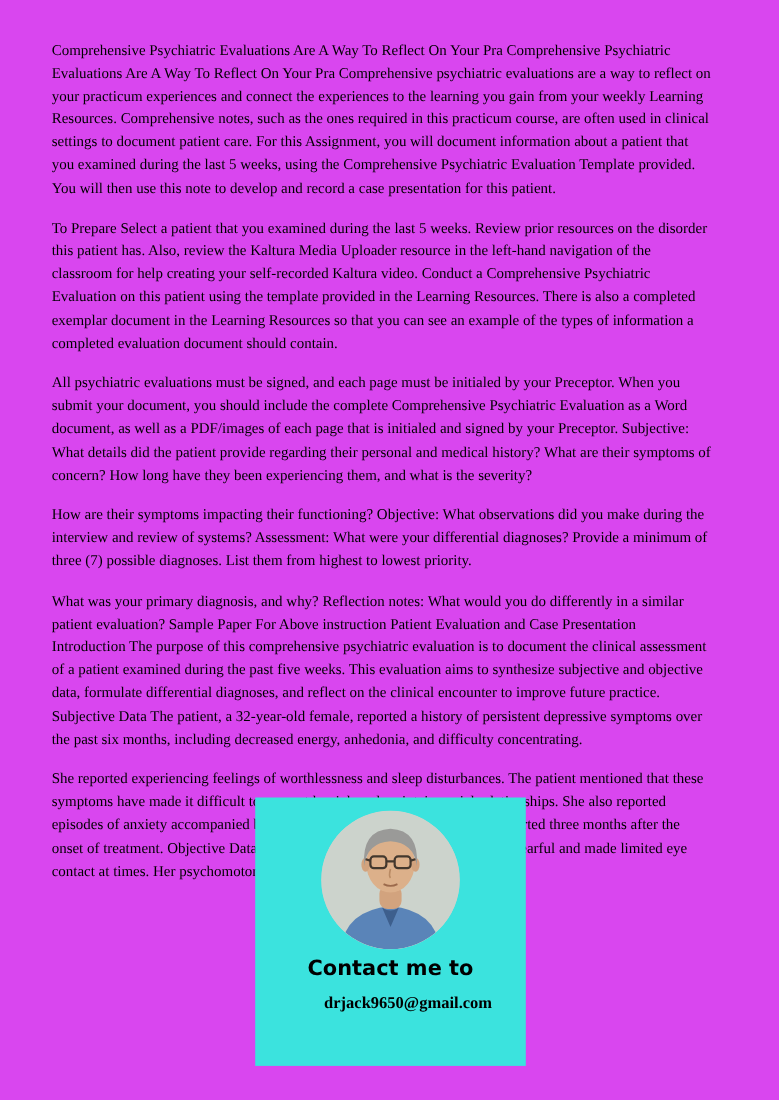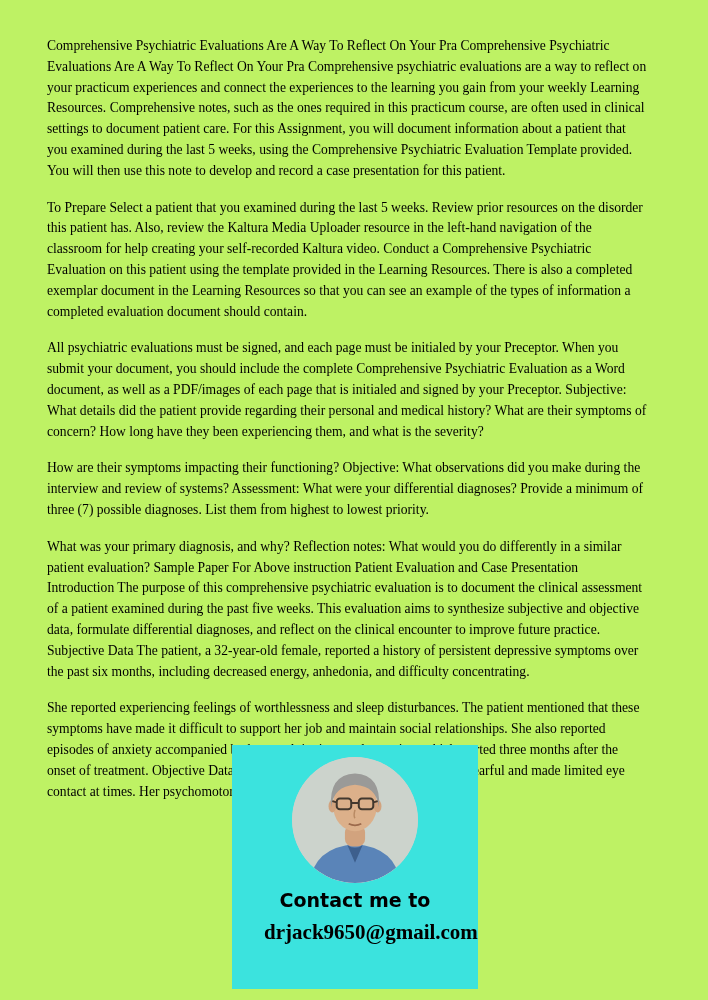--- a/index.html
+++ b/index.html
@@ -3,39 +3,39 @@
 <meta charset="utf-8">
 <style>
   * { margin: 0; padding: 0; box-sizing: border-box; }
   html, body { width: 708px; height: 1000px; }
   body { background: #ffffff; font-family: "Liberation Serif", serif; }
 
   .page {
     position: relative;
     width: 708px;
     height: 1000px;
-    background: #bef264;
+    background: #d946ef;
     overflow: hidden;
   }
 
   .doc-text {
     position: absolute;
     left: 47px;
     top: 36px;
     width: 600px;
     font-size: 13.6px;
     line-height: 20.8px;
     color: #000000;
   }
   .doc-text p { margin-bottom: 16px; }
 
   .overlay {
     position: absolute;
     left: 232px;
-    top: 745px;
+    top: 725px;
     width: 246px;
     height: 244px;
     background: #3be3de;
     text-align: center;
   }
 
   .avatar {
     width: 126px;
     height: 126px;
     border-radius: 50%;
@@ -49,21 +49,21 @@
     font-family: "DejaVu Sans", sans-serif;
     font-weight: 700;
     font-size: 19px;
     line-height: 26px;
     color: #000000;
   }
 
   .contact-email {
     font-family: "Liberation Serif", serif;
     font-weight: 700;
-    font-size: 21px;
+    font-size: 15px;
     line-height: 22px;
     margin-top: 8px;
     color: #000000;
     padding-left: 32px;
   }
 </style>
 </head>
 <body>
 
 <div class="page">

